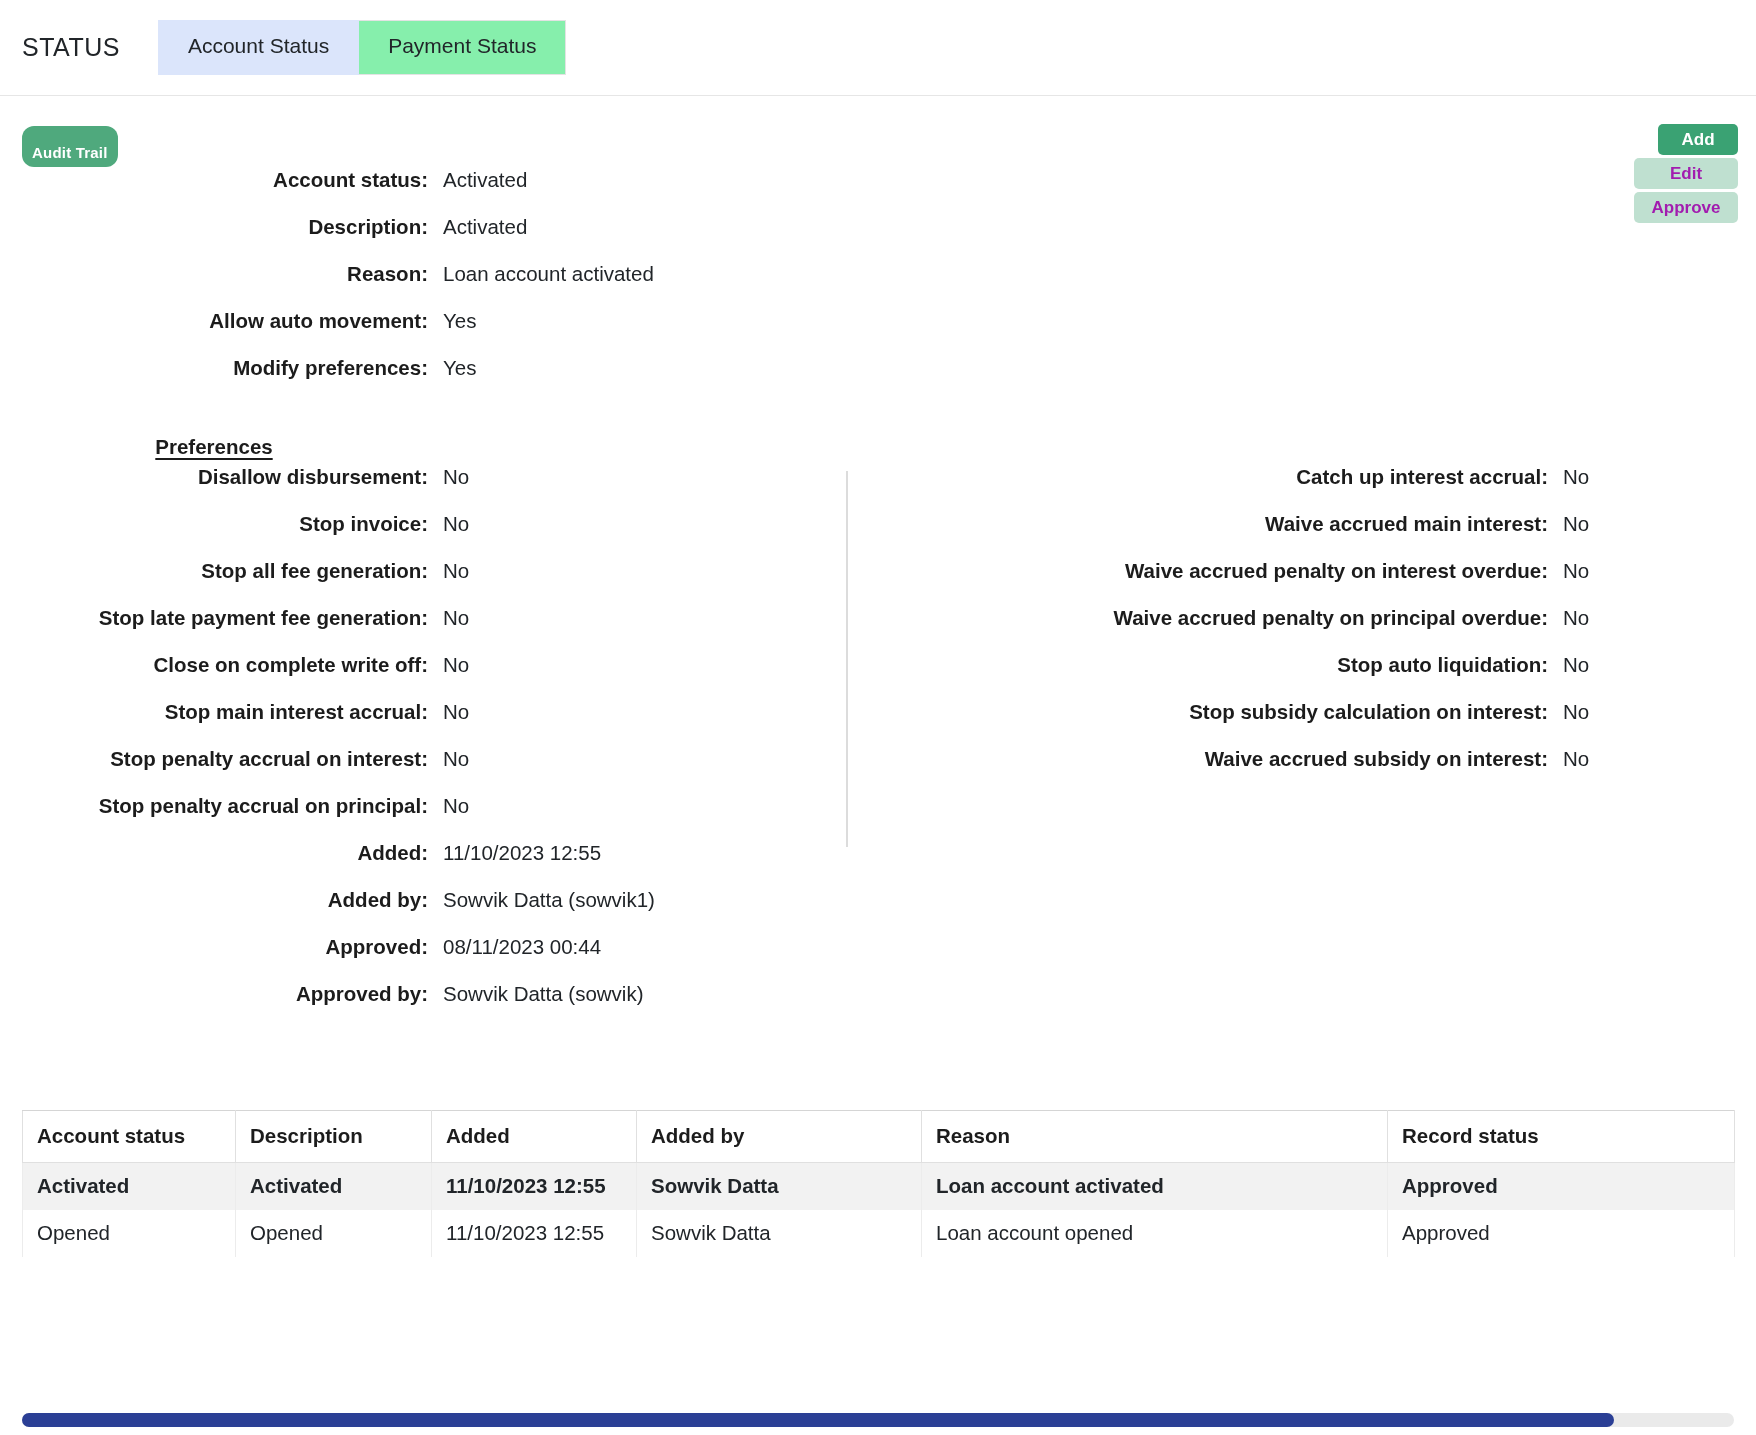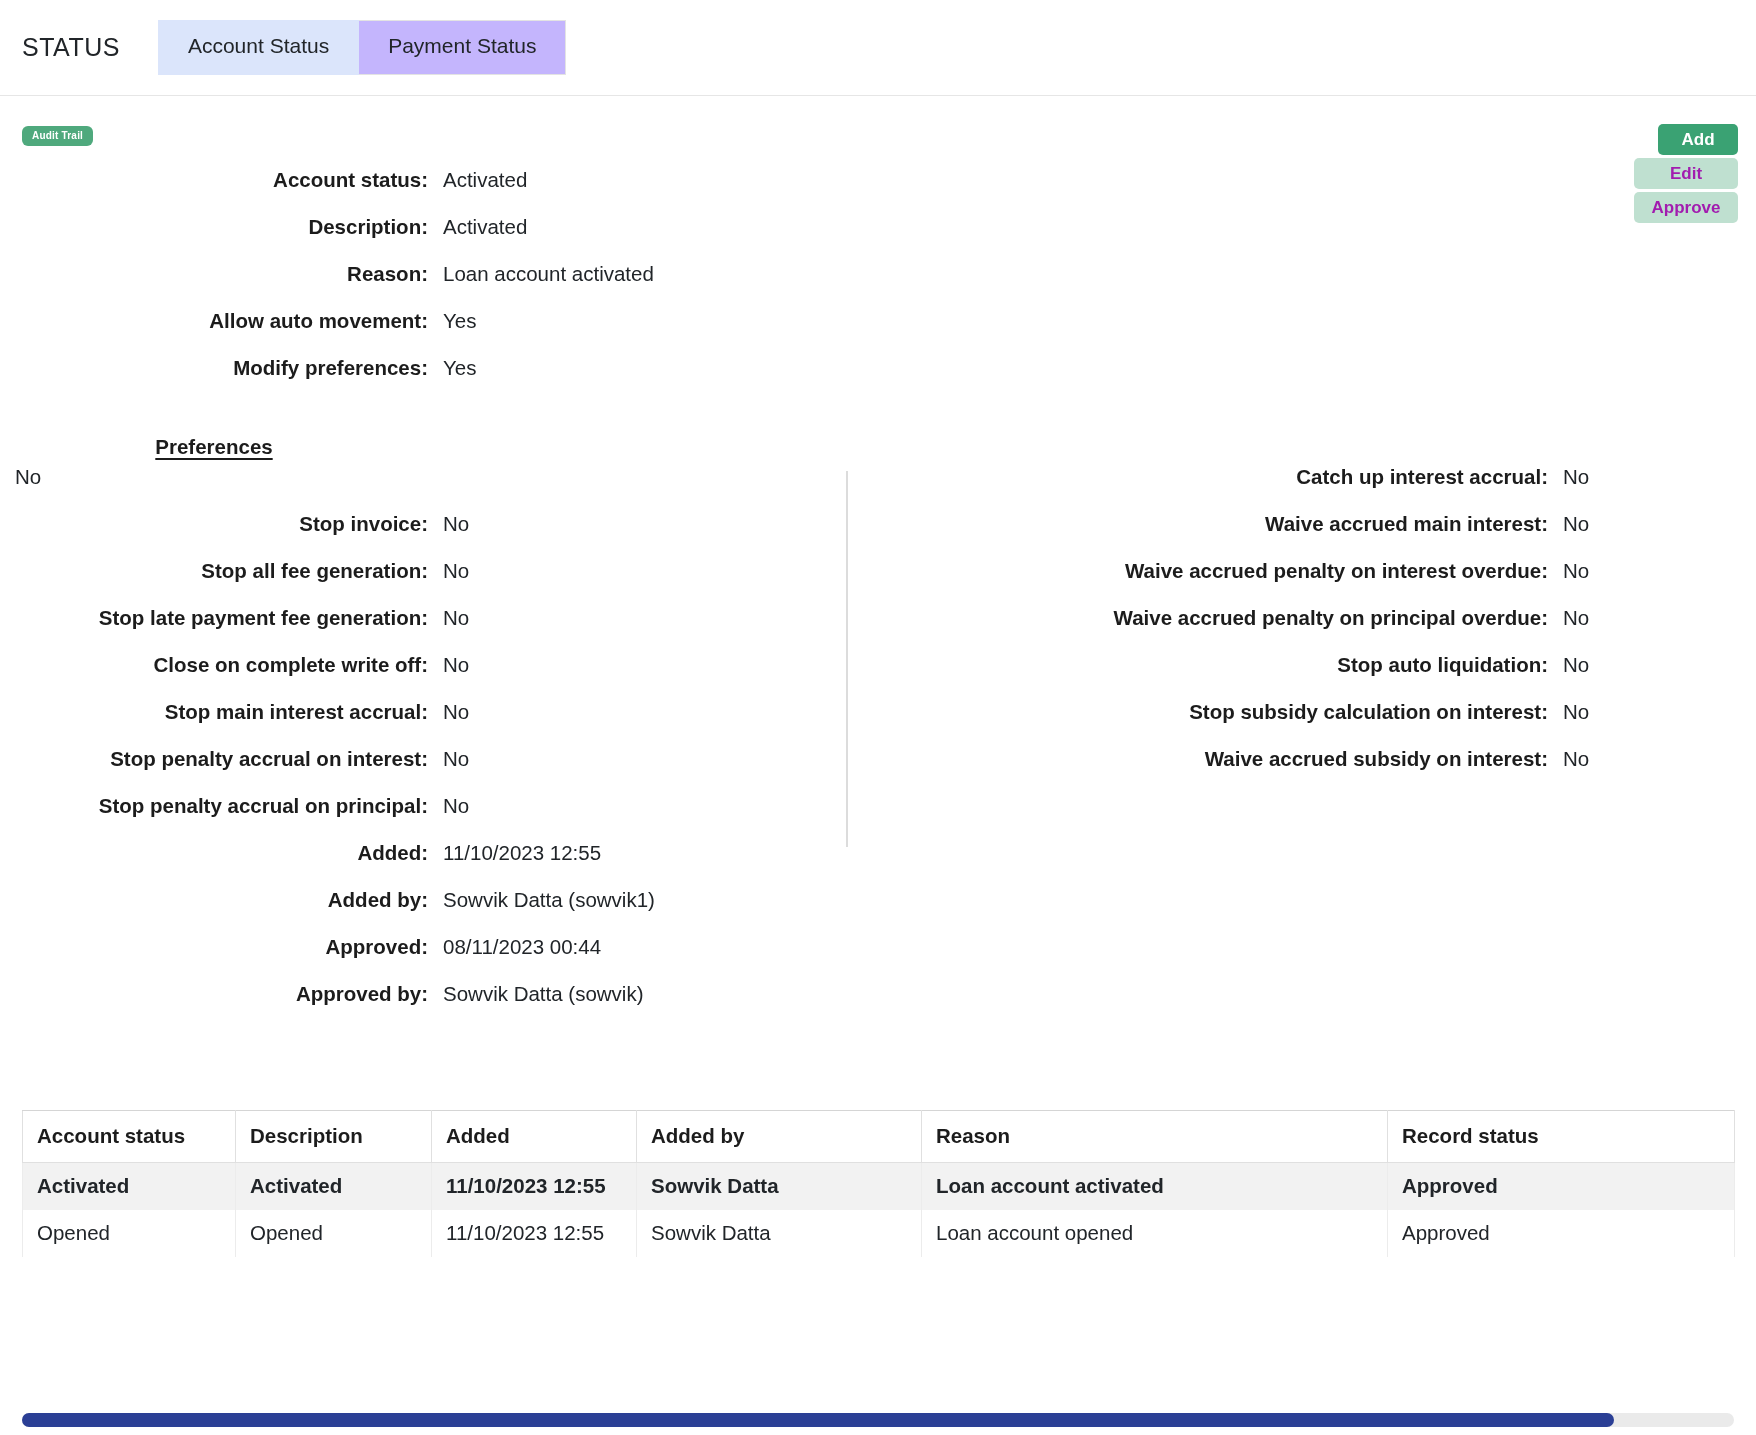--- a/index.html
+++ b/index.html
@@ -30,42 +30,42 @@
     color: #212529;
     font-weight: 400;
     margin-right: 38px;
     white-space: nowrap;
   }
   .tabs { display: flex; align-items: stretch; }
   .tab {
     font-size: 21px;
     padding: 13px 29px 15px 29px;
     border: 1px solid #e3e3e3;
-    background: #c4b5fd;
+    background: #86efac;
     color: #212529;
     cursor: pointer;
     white-space: nowrap;
     line-height: 1.15;
   }
   .tab + .tab { border-left: none; }
   .tab.active {
     background: #dbe5fb;
     border-color: #dbe5fb;
   }
 
   
   .audit-badge {
     position: absolute;
     left: 22px; top: 126px;
     background: #4fa97d;
     color: #ffffff;
-    font-size: 10px;
-    font-weight: bold;
-    padding: 4px 10px 5px 10px;
-    border-radius: 6px;
+    font-size: 15px;
+    font-weight: bold;
+    padding: 19px 10px 5px 10px;
+    border-radius: 12px;
     line-height: 1.1;
     letter-spacing: .2px;
   }
 
   
   .actions {
     position: absolute;
     right: 18px; top: 124px;
     width: 104px;
     display: flex;
@@ -235,20 +235,21 @@
 
   <div class="pref-heading-row">
     <div class="pref-heading">Preferences</div>
   </div>
 
   <div class="prefs">
     <div class="divider"></div>
 
     <div class="prefs-col-left">
       <div class="frow">
+        <div class="flabel">Disallow disbursement:</div>
         <div class="fvalue">No</div>
       </div>
       <div class="frow">
         <div class="flabel">Stop invoice:</div>
         <div class="fvalue">No</div>
       </div>
       <div class="frow">
         <div class="flabel">Stop all fee generation:</div>
         <div class="fvalue">No</div>
       </div>

